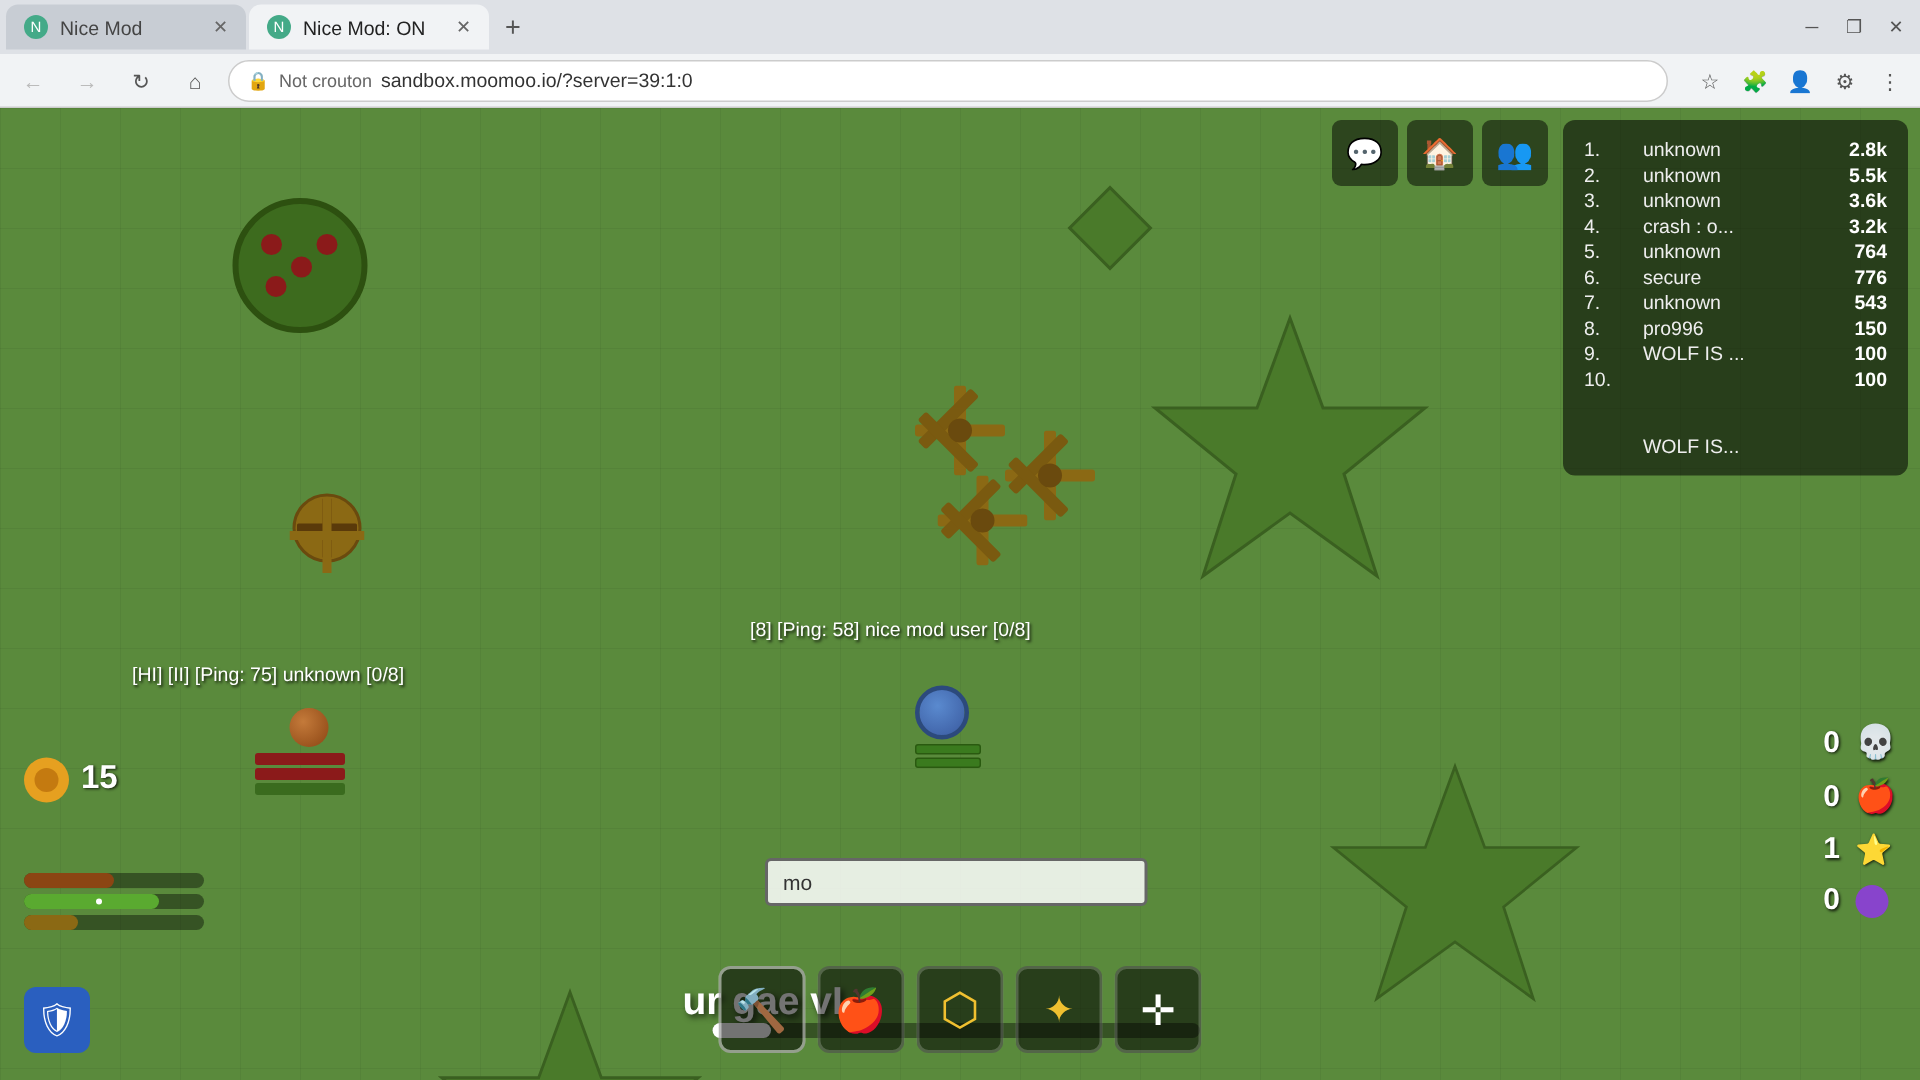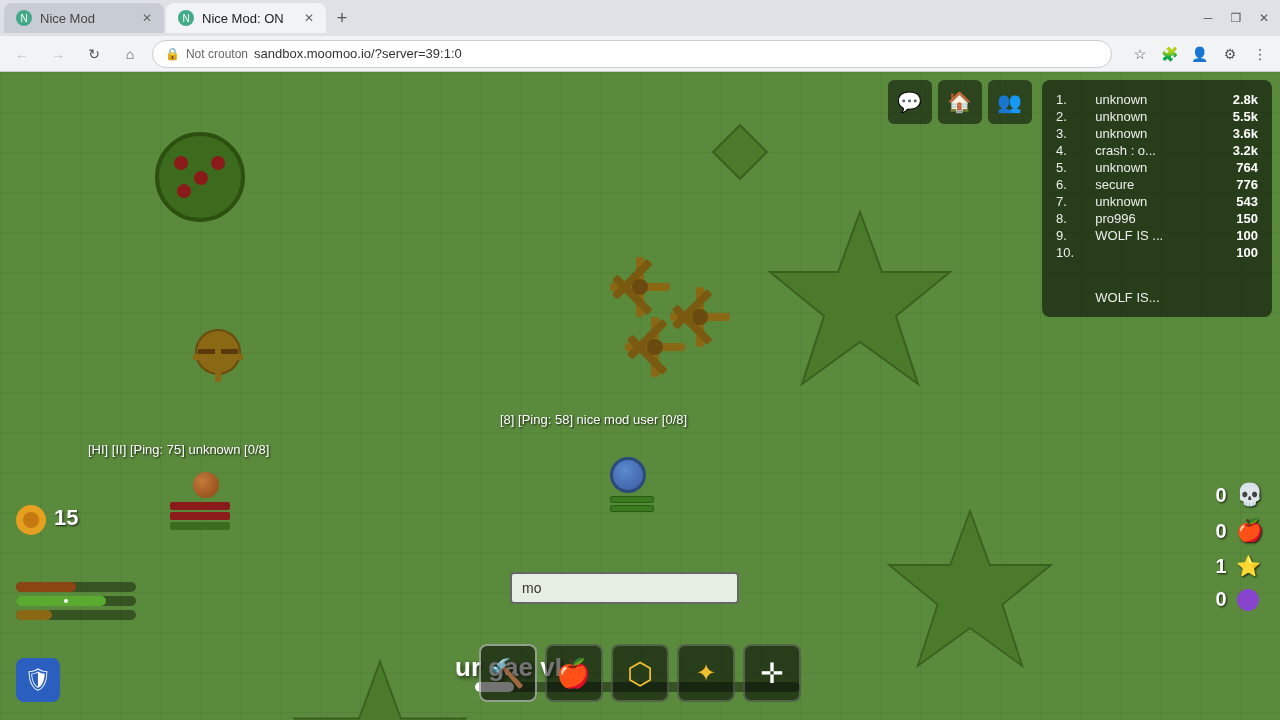--- a/index.html
+++ b/index.html
@@ -467,21 +467,21 @@
     </div>
     <div style="width:120px;height:10px;background:rgba(0,0,0,0.4);border-radius:5px;">
       <div style="width:30%;height:100%;background:#8B6914;border-radius:5px;"></div>
     </div>
   </div>
 
   <div style="position:absolute;bottom:18px;left:16px;width:44px;height:44px;background:#2a5fbf;border-radius:8px;display:flex;align-items:center;justify-content:center;cursor:pointer;">
     <span style="font-size:22px;color:white;">🛡</span>
   </div>
 
-  <div style="position:absolute;top:500px;left:510px;width:229px;">
+  <div style="position:absolute;top:500px;left:510px;width:255px;">
     <input type="text" class="chat-input" value="mo" style="width: 100%; background: rgba(255, 255, 255, 0.85); border: 2px solid rgb(102, 102, 102); border-radius: 4px; padding: 6px 10px; font-size: 14px; color: rgb(51, 51, 51); outline: none;">
   </div>
 
   <div style="position:absolute;top:580px;left:455px;color:white;font-size:26px;font-weight:bold;text-shadow:2px 2px 4px rgba(0,0,0,0.7);">
     <span>ur gae vI</span>
   </div>
 
   <div style="position:absolute;top:610px;left:475px;width:325px;">
     <div style="width:100%;height:10px;background:rgba(0,0,0,0.4);border-radius:5px;">
       <div style="width:12%;height:100%;background:white;border-radius:5px;"></div>

